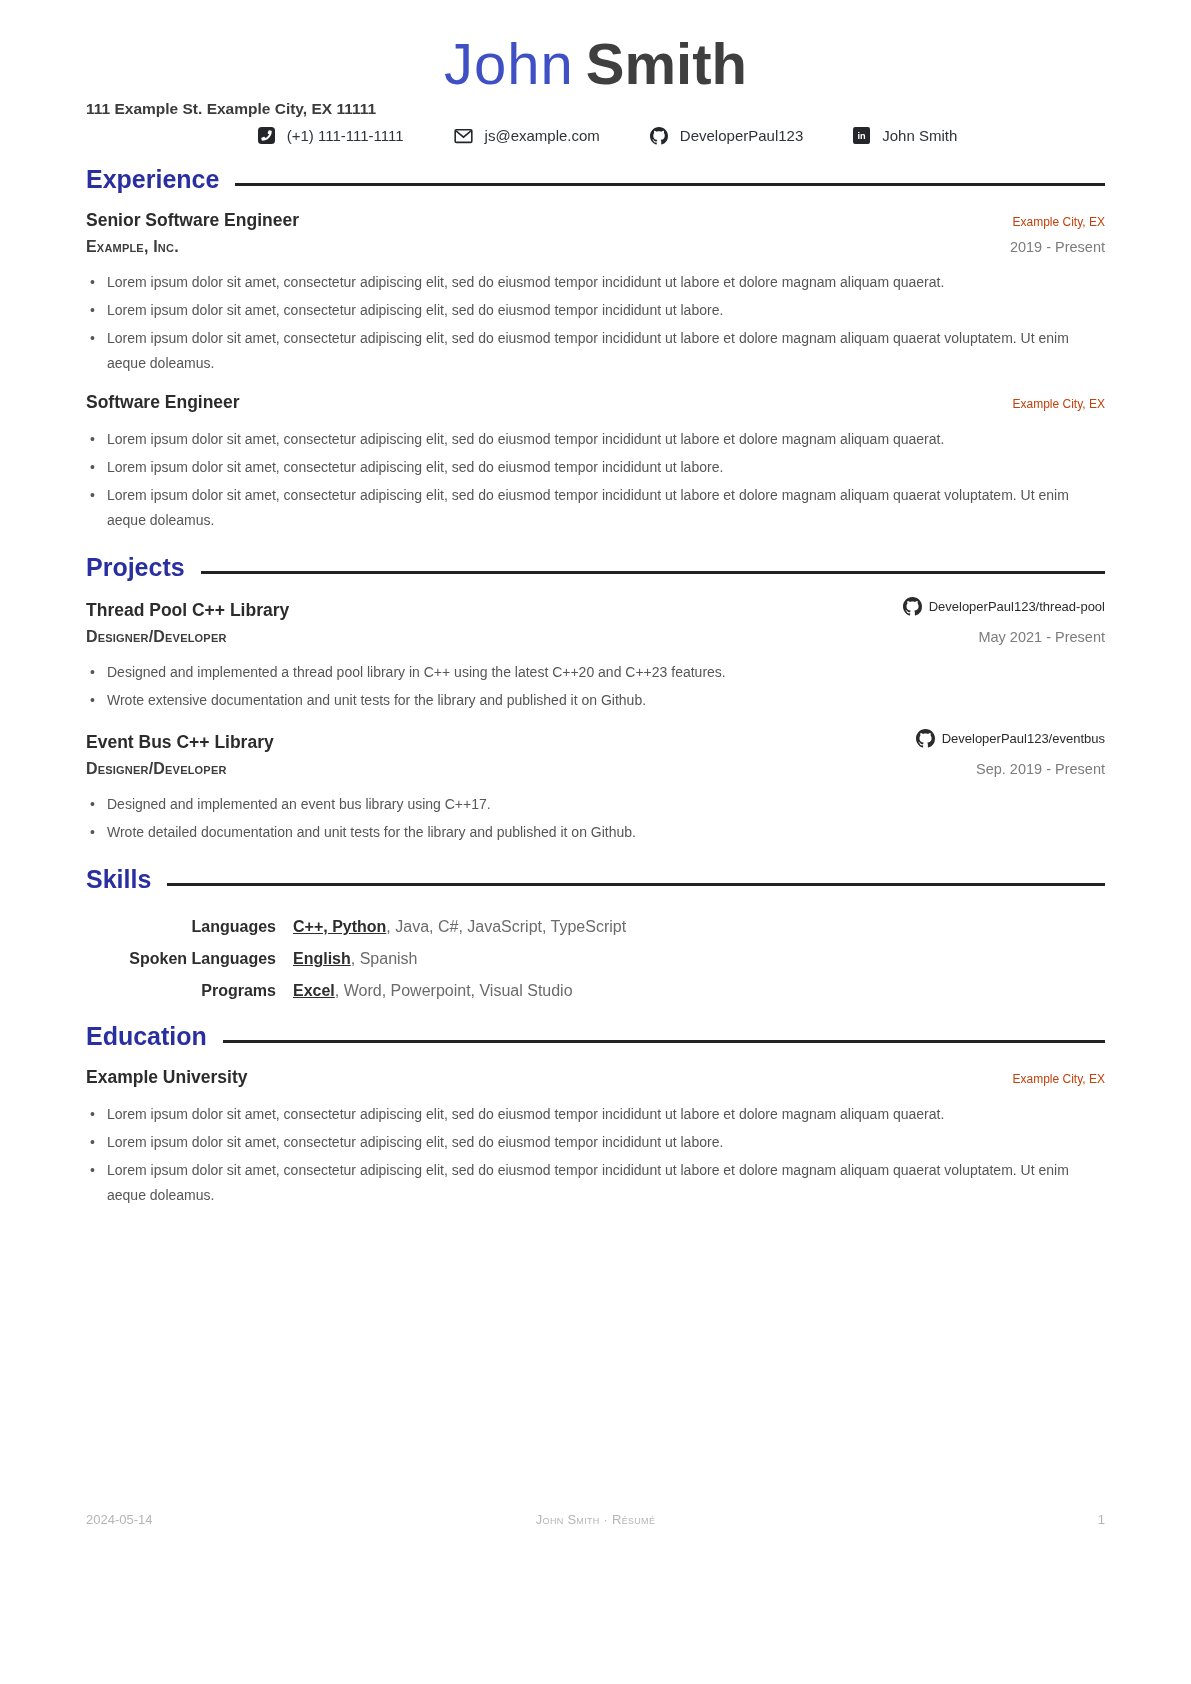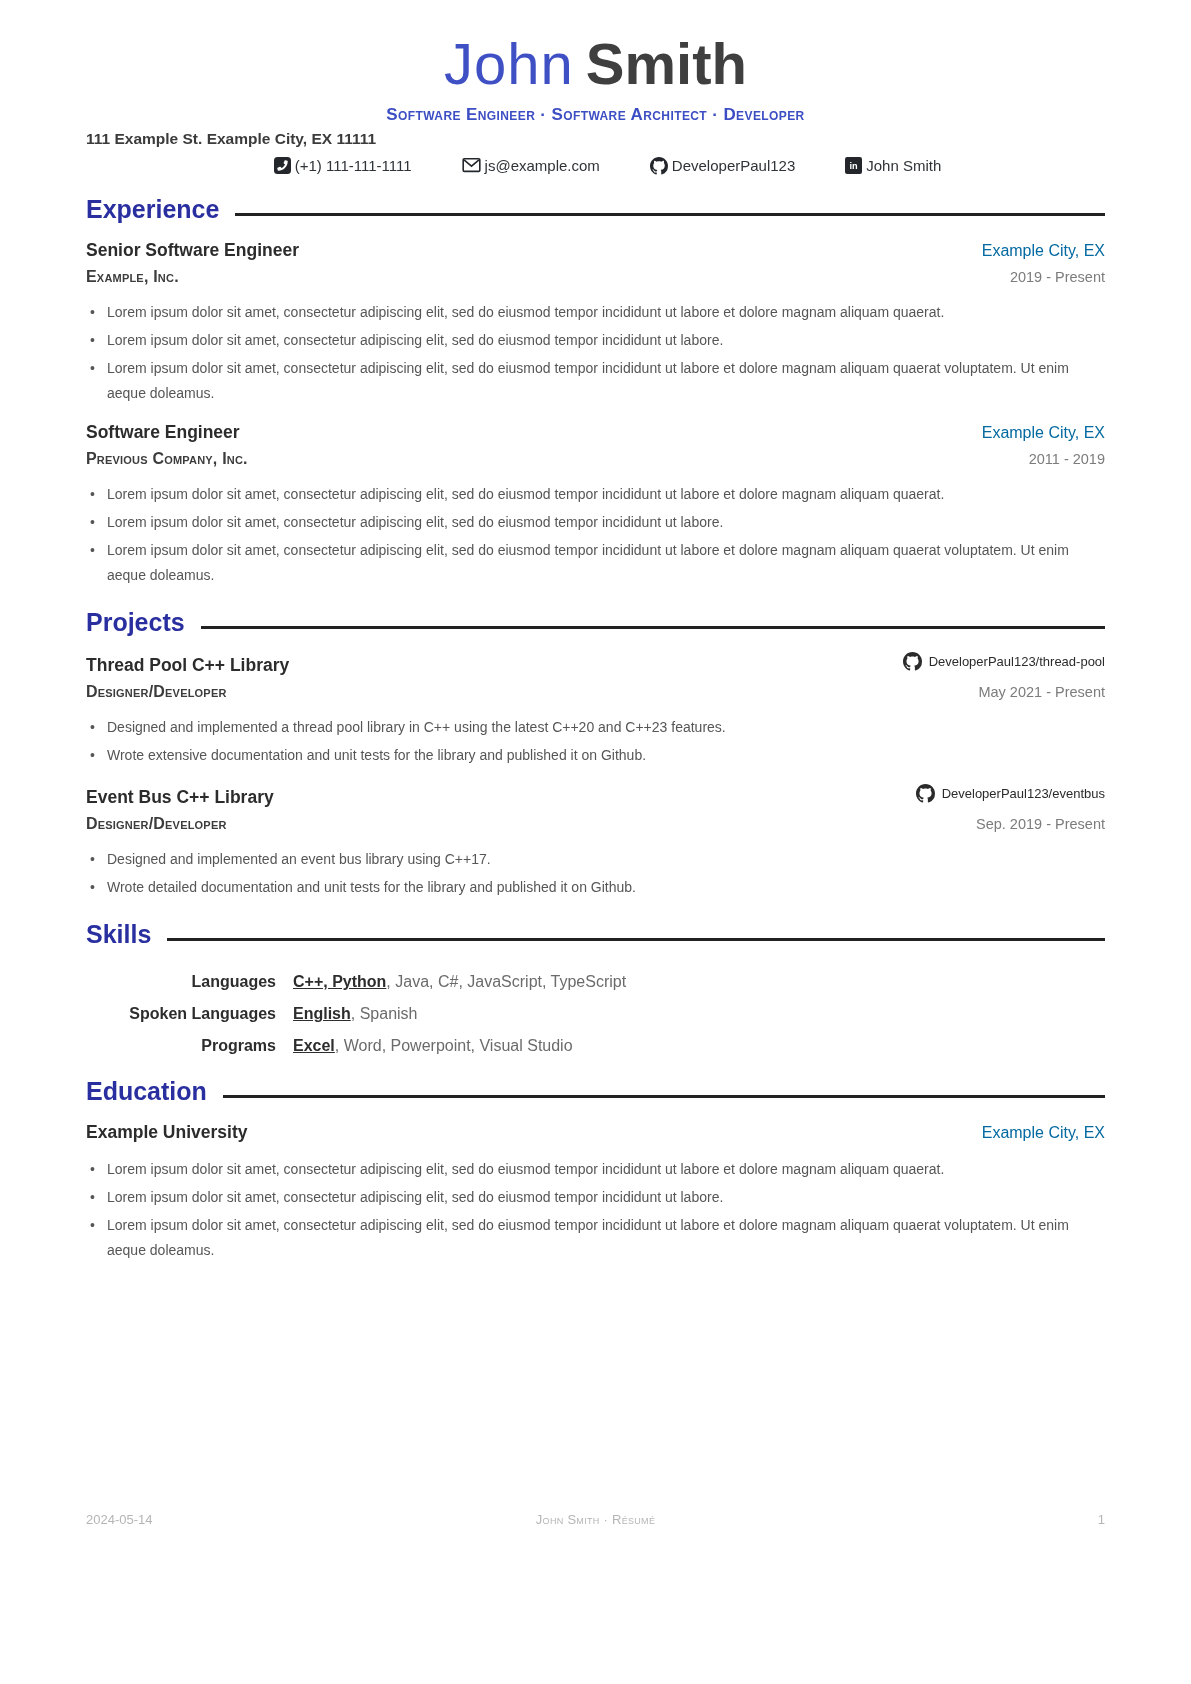--- a/index.html
+++ b/index.html
@@ -15,33 +15,33 @@
   .name .last  { color:#3f3f3f; font-weight:700; margin-left:12px; }
   .tagline {
     text-align:center; margin-top:10px; font-variant:small-caps;
     color:#3c4ec3; font-size:17px; font-weight:600; letter-spacing:.4px;
   }
   .address { margin-top:5px; font-weight:700; color:#3b3b3b; font-size:15.5px; }
   .contacts {
     display:flex; justify-content:center; align-items:center; gap:26px;
     margin-top:9px; font-size:15px; color:#2f3337;
   }
-  .contact { display:flex; align-items:flex-start; gap:4px;padding-left:24px; }
+  .contact { display:flex; align-items:center; gap:12px;padding-left:24px; }
   .contact svg { display:block; }
 
   
   .section { margin-top:20px; }
   .section-heading { display:flex; align-items:center; gap:16px; }
   .section-heading .stitle { font-size:25px; font-weight:700; color:#2a2fa0; line-height:1.15; }
   .section-heading .rule { flex:1; height:3px; background:#222; margin-top:10px; }
 
   .entry { margin-top:16px; }
   .row { display:flex; justify-content:space-between; align-items:baseline; }
   .entry-title { font-size:17.5px; font-weight:700; color:#2c2c2c; }
-  .entry-loc   { font-size:16px; color:#0369a1; }
+  .entry-loc   { font-size:12px; color:#c2410c; }
   .row2 { margin-top:7px; }
   .entry-org {
     font-variant:small-caps; font-size:16px; color:#3c3c3c;
     font-weight:600; letter-spacing:.2px;
   }
   .entry-dates { font-size:14.5px; color:#7c7c7c; }
   .repo { display:flex; align-items:center; gap:7px; font-size:13px; color:#2b2b2b; }
   .repo svg { display:block; }
 
   ul.bullets { margin:14px 0 0 0; padding:0; list-style:none; }
@@ -68,21 +68,20 @@
   .footer .f-right { text-align:right; }
 </style>
 </head>
 <body>
 
 <div class="content">
 
   <div class="name">
     <span class="first">John</span><span class="last">Smith</span>
   </div>
-  <div class="tagline">Software Engineer · Software Architect · Developer</div>
   <div class="address">111 Example St. Example City, EX 11111</div>
 
   <div class="contacts">
     <span class="contact">
       <span>
         <svg width="17" height="17" viewBox="0 0 24 24">
             <rect x="0" y="0" width="24" height="24" rx="5" fill="#23272b"></rect>
             <path transform="translate(4.6 4.6) scale(0.0289)" fill="#ffffff" d="M493.4 24.6l-104-24c-11.3-2.6-22.9 3.3-27.5 13.9l-48 112c-4.2 9.8-1.4 21.3 6.9 28l60.6 49.6c-36 76.7-98.9 140.5-177.2 177.2l-49.6-60.6c-6.8-8.3-18.2-11.1-28-6.9l-112 48C3.9 366.5-2 378.1.6 389.4l24 104C27.1 504.2 36.7 512 48 512c256.1 0 464-207.5 464-464 0-11.2-7.7-20.9-18.6-23.4z"></path>
           </svg>
       </span>
@@ -135,24 +134,20 @@
         <li>Lorem ipsum dolor sit amet, consectetur adipiscing elit, sed do eiusmod tempor incididunt ut labore et dolore magnam aliquam quaerat.</li>
         <li>Lorem ipsum dolor sit amet, consectetur adipiscing elit, sed do eiusmod tempor incididunt ut labore.</li>
         <li>Lorem ipsum dolor sit amet, consectetur adipiscing elit, sed do eiusmod tempor incididunt ut labore et dolore magnam aliquam quaerat voluptatem. Ut enim aeque doleamus.</li>
       </ul>
     </div>
 
     <div class="entry">
       <div class="row">
         <span class="entry-title">Software Engineer</span>
         <span class="entry-loc">Example City, EX</span>
-      </div>
-      <div class="row row2">
-        <span class="entry-org">Previous Company, Inc.</span>
-        <span class="entry-dates">2011 - 2019</span>
       </div>
       <ul class="bullets">
         <li>Lorem ipsum dolor sit amet, consectetur adipiscing elit, sed do eiusmod tempor incididunt ut labore et dolore magnam aliquam quaerat.</li>
         <li>Lorem ipsum dolor sit amet, consectetur adipiscing elit, sed do eiusmod tempor incididunt ut labore.</li>
         <li>Lorem ipsum dolor sit amet, consectetur adipiscing elit, sed do eiusmod tempor incididunt ut labore et dolore magnam aliquam quaerat voluptatem. Ut enim aeque doleamus.</li>
       </ul>
     </div>
   </div>
 
   <div class="section">

